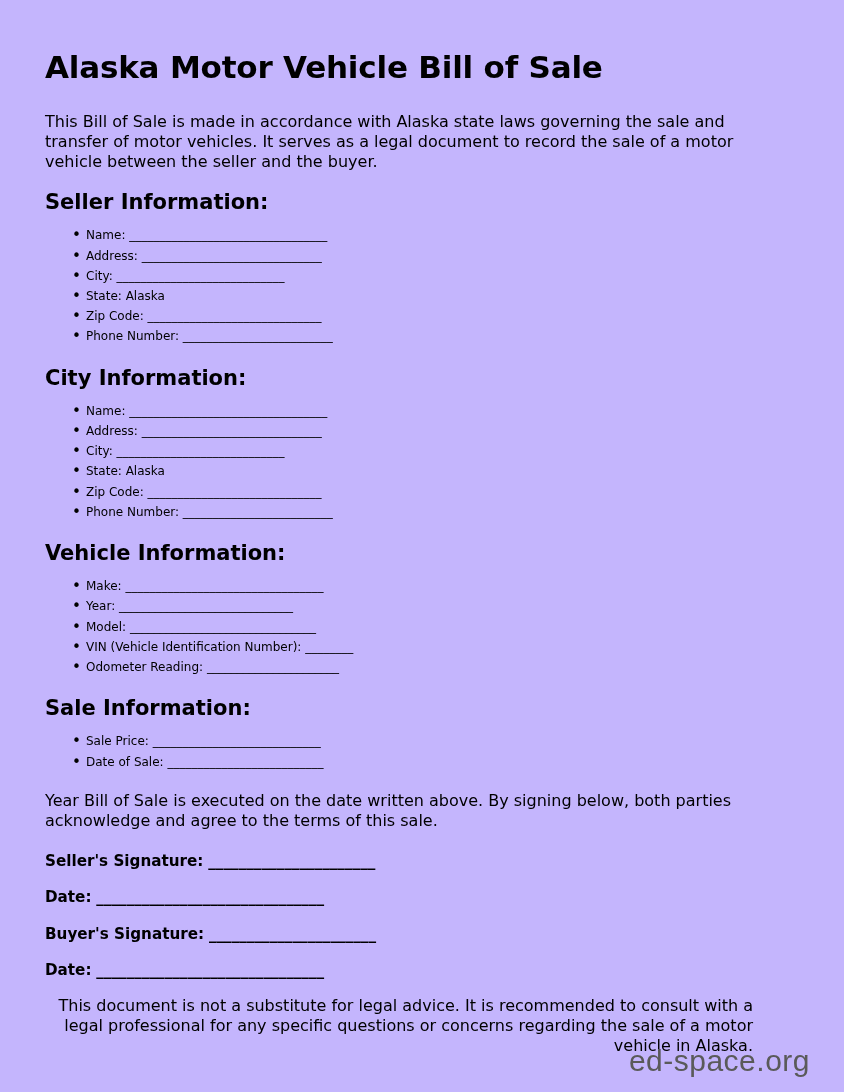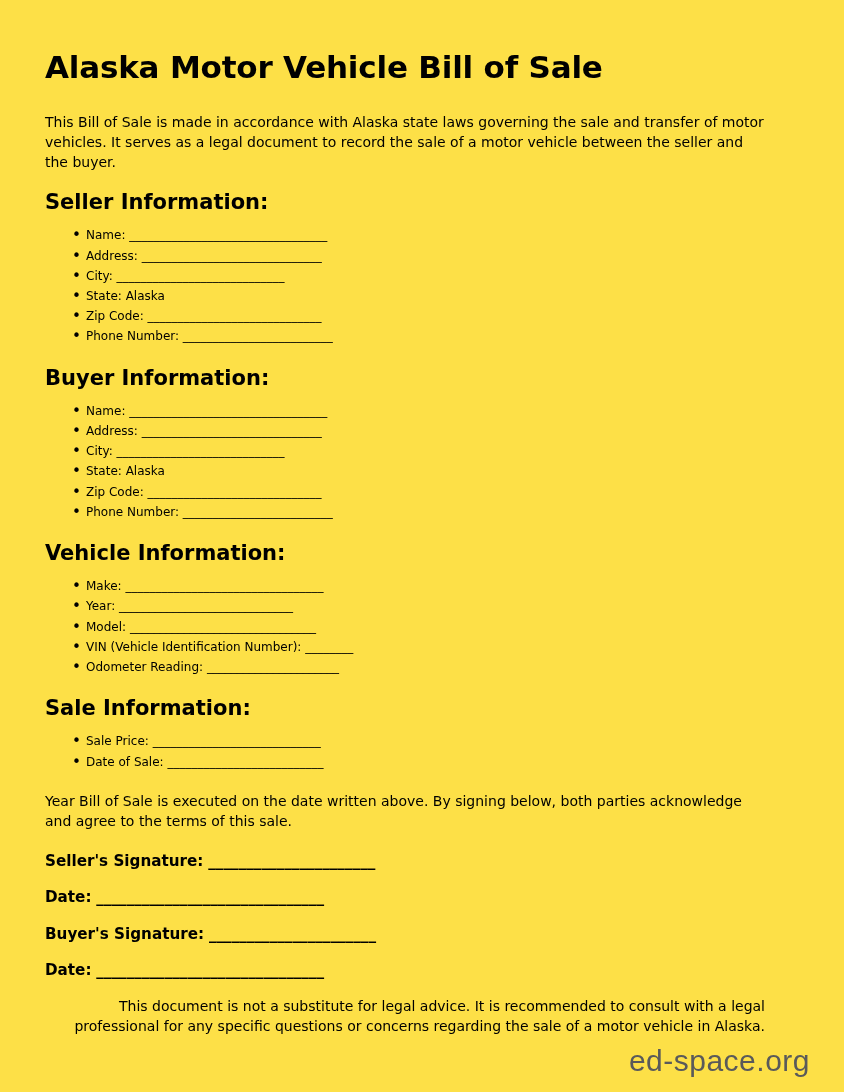--- a/index.html
+++ b/index.html
@@ -14,35 +14,35 @@
     font-family: "DejaVu Sans", sans-serif;
     color: #000000;
     overflow: hidden;
   }
   .page {
     position: absolute;
     left: 0;
     top: 0;
     width: 844px;
     height: 1092px;
-    background: #fde047;
+    background: #c4b5fd;
     box-sizing: border-box;
     padding: 50px 79px 0 45px;
   }
   .doc-title {
     font-size: 31px;
     font-weight: bold;
     letter-spacing: -0.2px;
     margin: 0 0 26px 0;
     line-height: 1.15;
   }
   .para {
-    font-size: 14px;
+    font-size: 16px;
     line-height: 20.2px;
-    margin: 0 0 18px 0;
+    margin: 0 12px 18px 0;
     max-width: 722px;
   }
   .section-heading {
     font-size: 21px;
     font-weight: bold;
     margin: 0 0 10px 0;
     line-height: 1.2;
   }
   ul.field-list {
     list-style: none;
@@ -111,21 +111,21 @@
   <h2 class="section-heading">Seller Information:</h2>
   <ul class="field-list" id="seller-list">
       <li><span>Name:</span> <span class="blank">_________________________________</span></li>
       <li><span>Address:</span> <span class="blank">______________________________</span></li>
       <li><span>City:</span> <span class="blank">____________________________</span></li>
       <li><span>State:</span> <span class="blank">Alaska</span></li>
       <li><span>Zip Code:</span> <span class="blank">_____________________________</span></li>
       <li><span>Phone Number:</span> <span class="blank">_________________________</span></li>
     </ul>
 
-  <h2 class="section-heading">Buyer Information:</h2>
+  <h2 class="section-heading">City Information:</h2>
   <ul class="field-list" id="buyer-list">
       <li><span>Name:</span> <span class="blank">_________________________________</span></li>
       <li><span>Address:</span> <span class="blank">______________________________</span></li>
       <li><span>City:</span> <span class="blank">____________________________</span></li>
       <li><span>State:</span> <span class="blank">Alaska</span></li>
       <li><span>Zip Code:</span> <span class="blank">_____________________________</span></li>
       <li><span>Phone Number:</span> <span class="blank">_________________________</span></li>
     </ul>
 
   <h2 class="section-heading">Vehicle Information:</h2>

